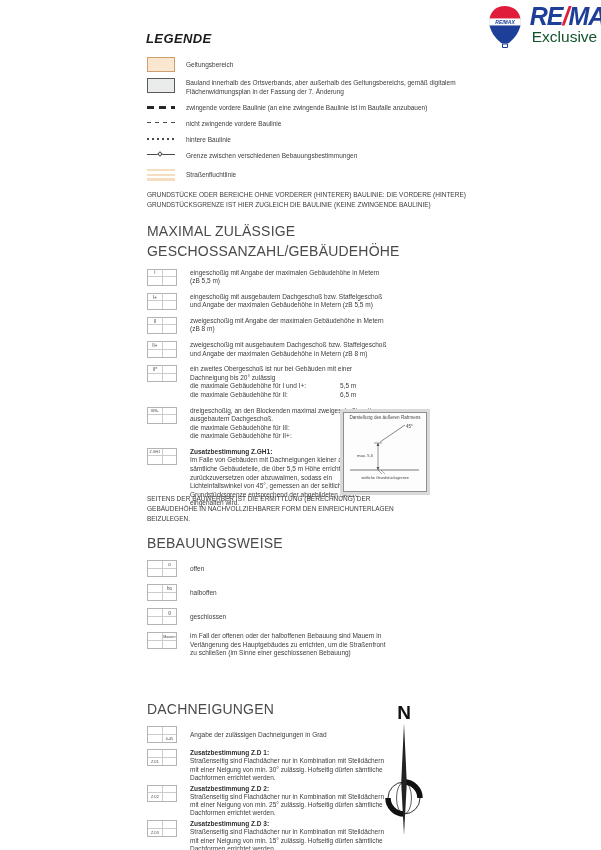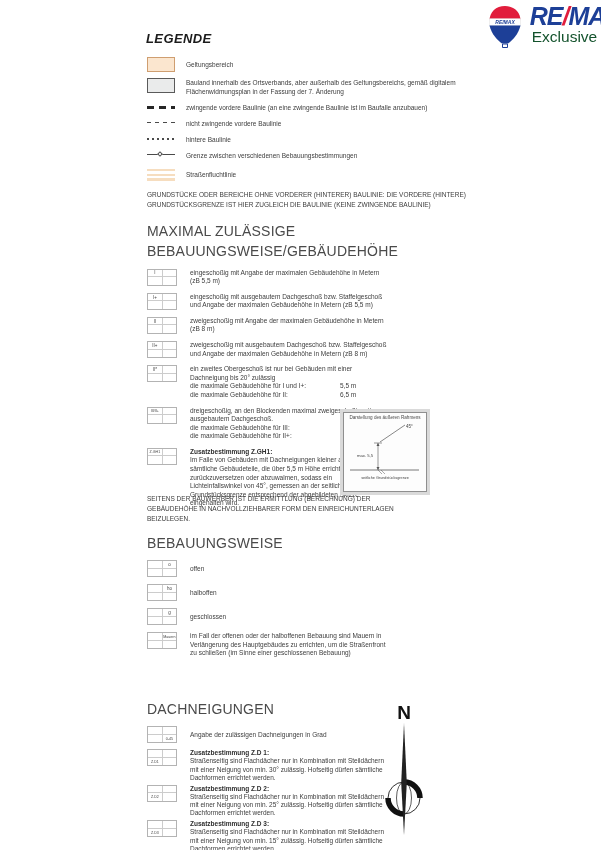--- a/index.html
+++ b/index.html
@@ -131,21 +131,21 @@
           <div class="sw-strasse"></div>
         </div>
       <div class="ltxt">Straßenfluchtlinie</div>
     </div>
   </div>
 
   <div class="note" style="top:190px;width:352px">GRUNDSTÜCKE ODER BEREICHE OHNE VORDERER (HINTERER) BAULINIE: DIE VORDERE (HINTERE) GRUNDSTÜCKSGRENZE IST HIER ZUGLEICH DIE BAULINIE (KEINE ZWINGENDE BAULINIE)</div>
 
   <div class="sec" style="top:221px">
     <div class="h2">
-      <span>MAXIMAL ZULÄSSIGE</span><br><span>BEBAUUNGSWEISE/GEBÄUDEHÖHE</span>
+      <span>MAXIMAL ZULÄSSIGE</span><br><span>GESCHOSSANZAHL/GEBÄUDEHÖHE</span>
     </div>
 
     <div class="grow">
       <div class="gsym">
           <div class="tbl">
         <div class="c c-tl">
               <span>I</span>
             </div>
             <div class="c c-tr"></div>
             <div class="c c-bl"></div>

